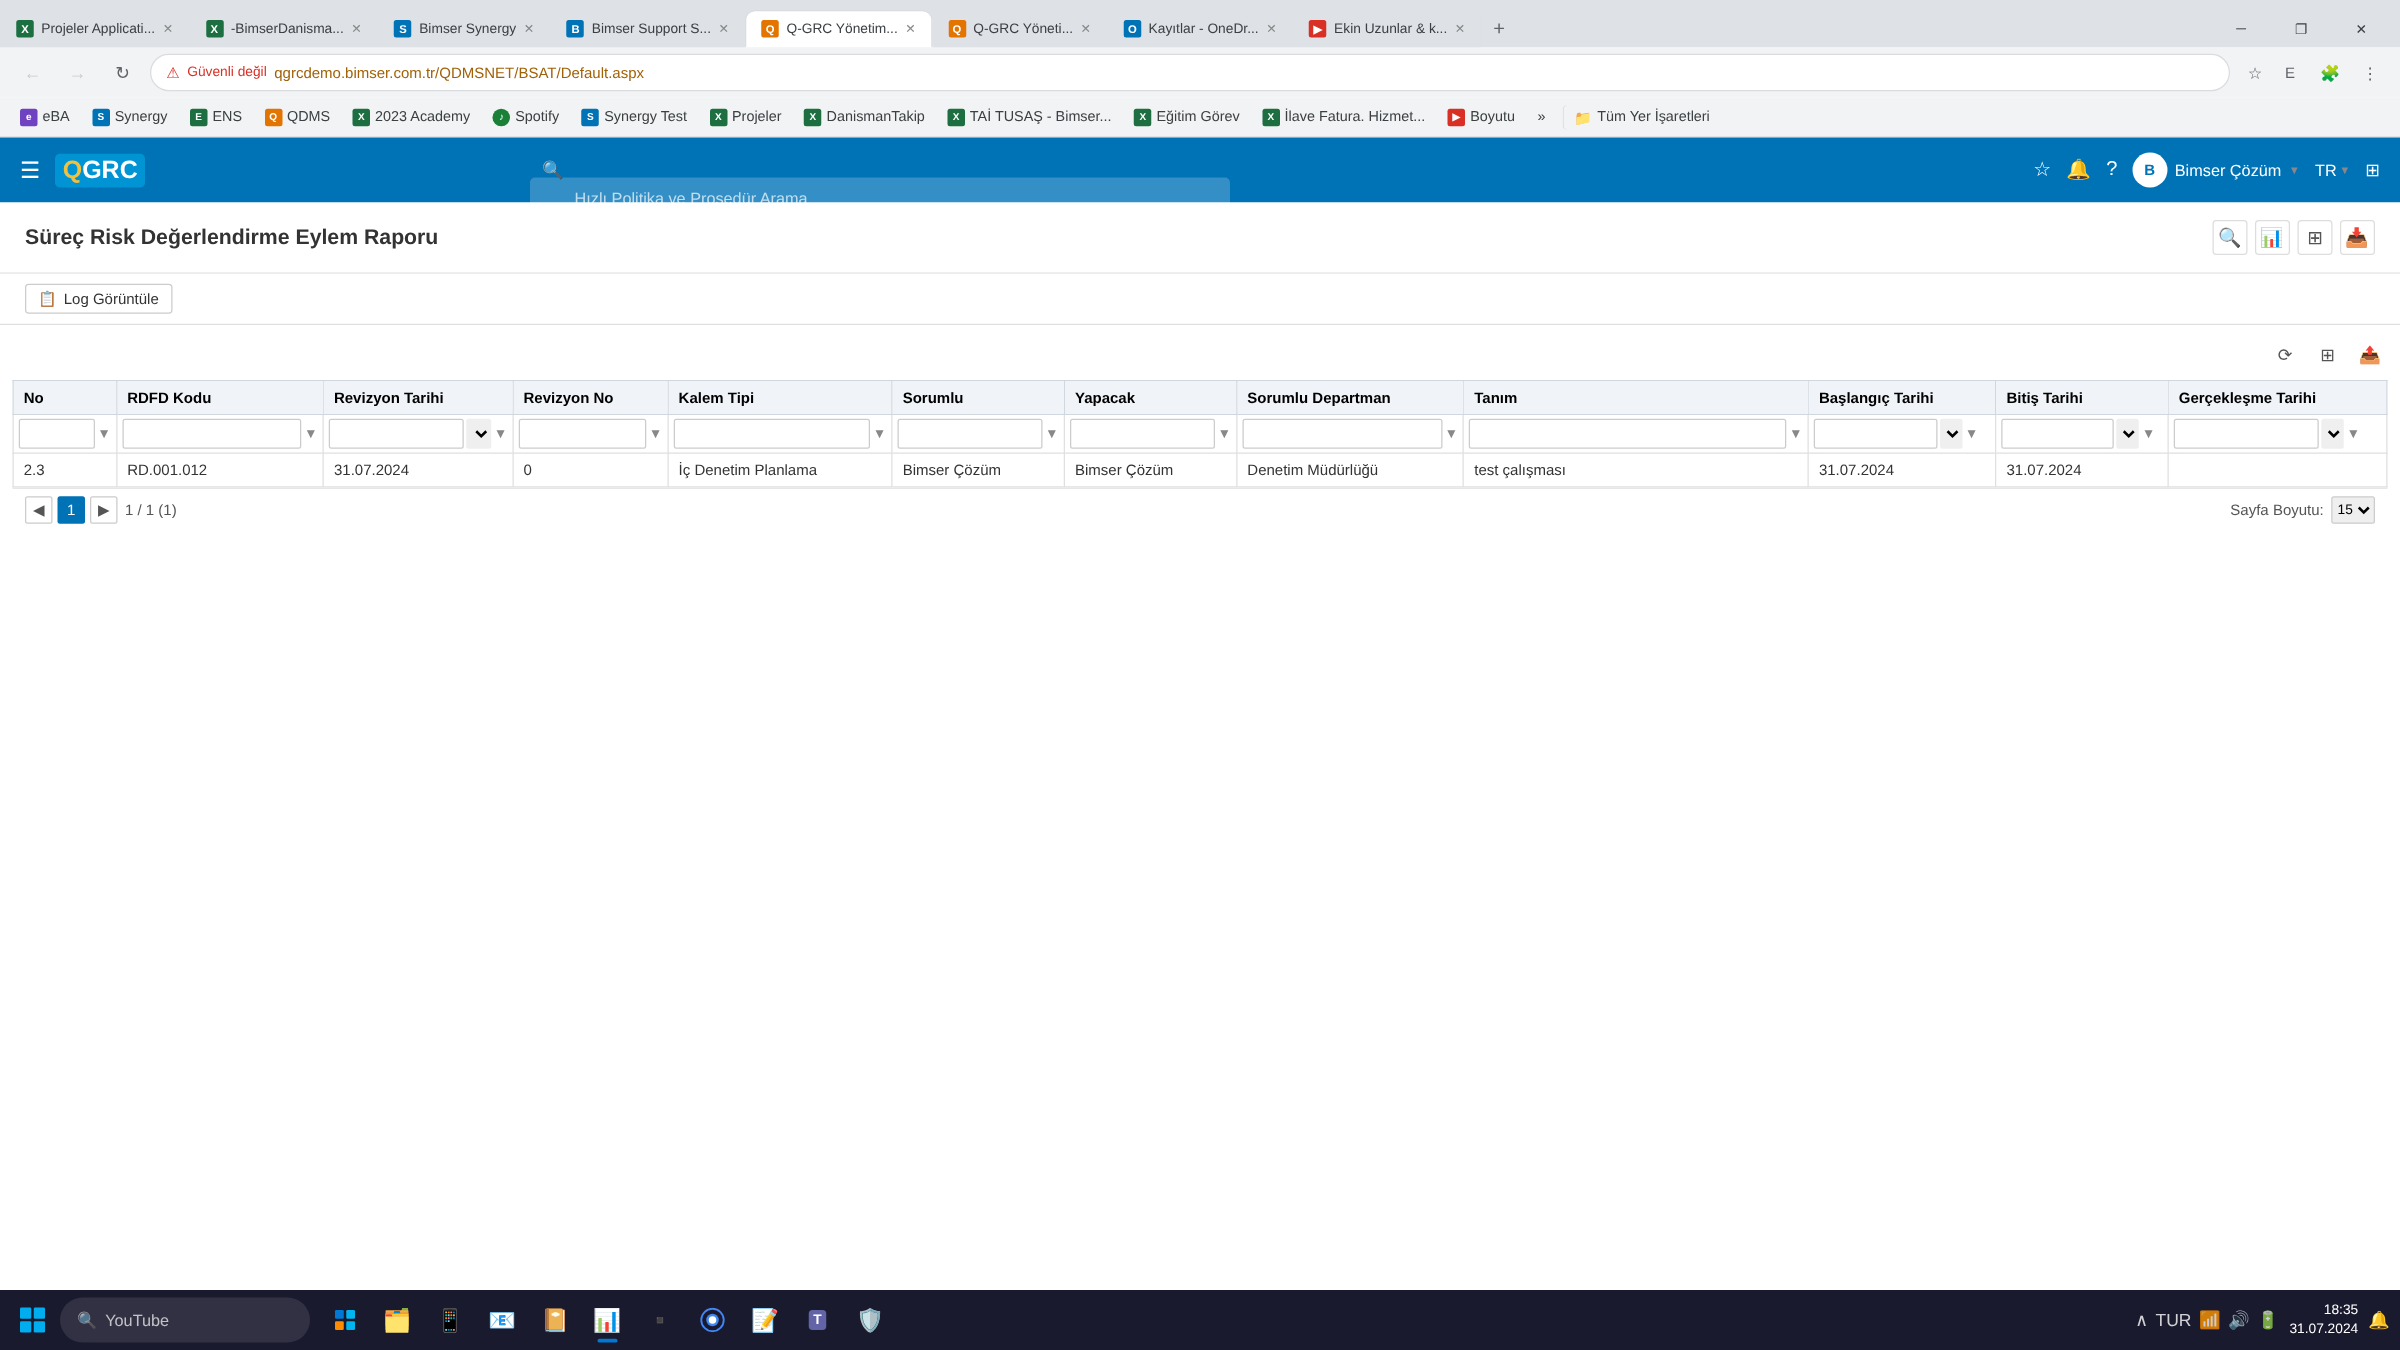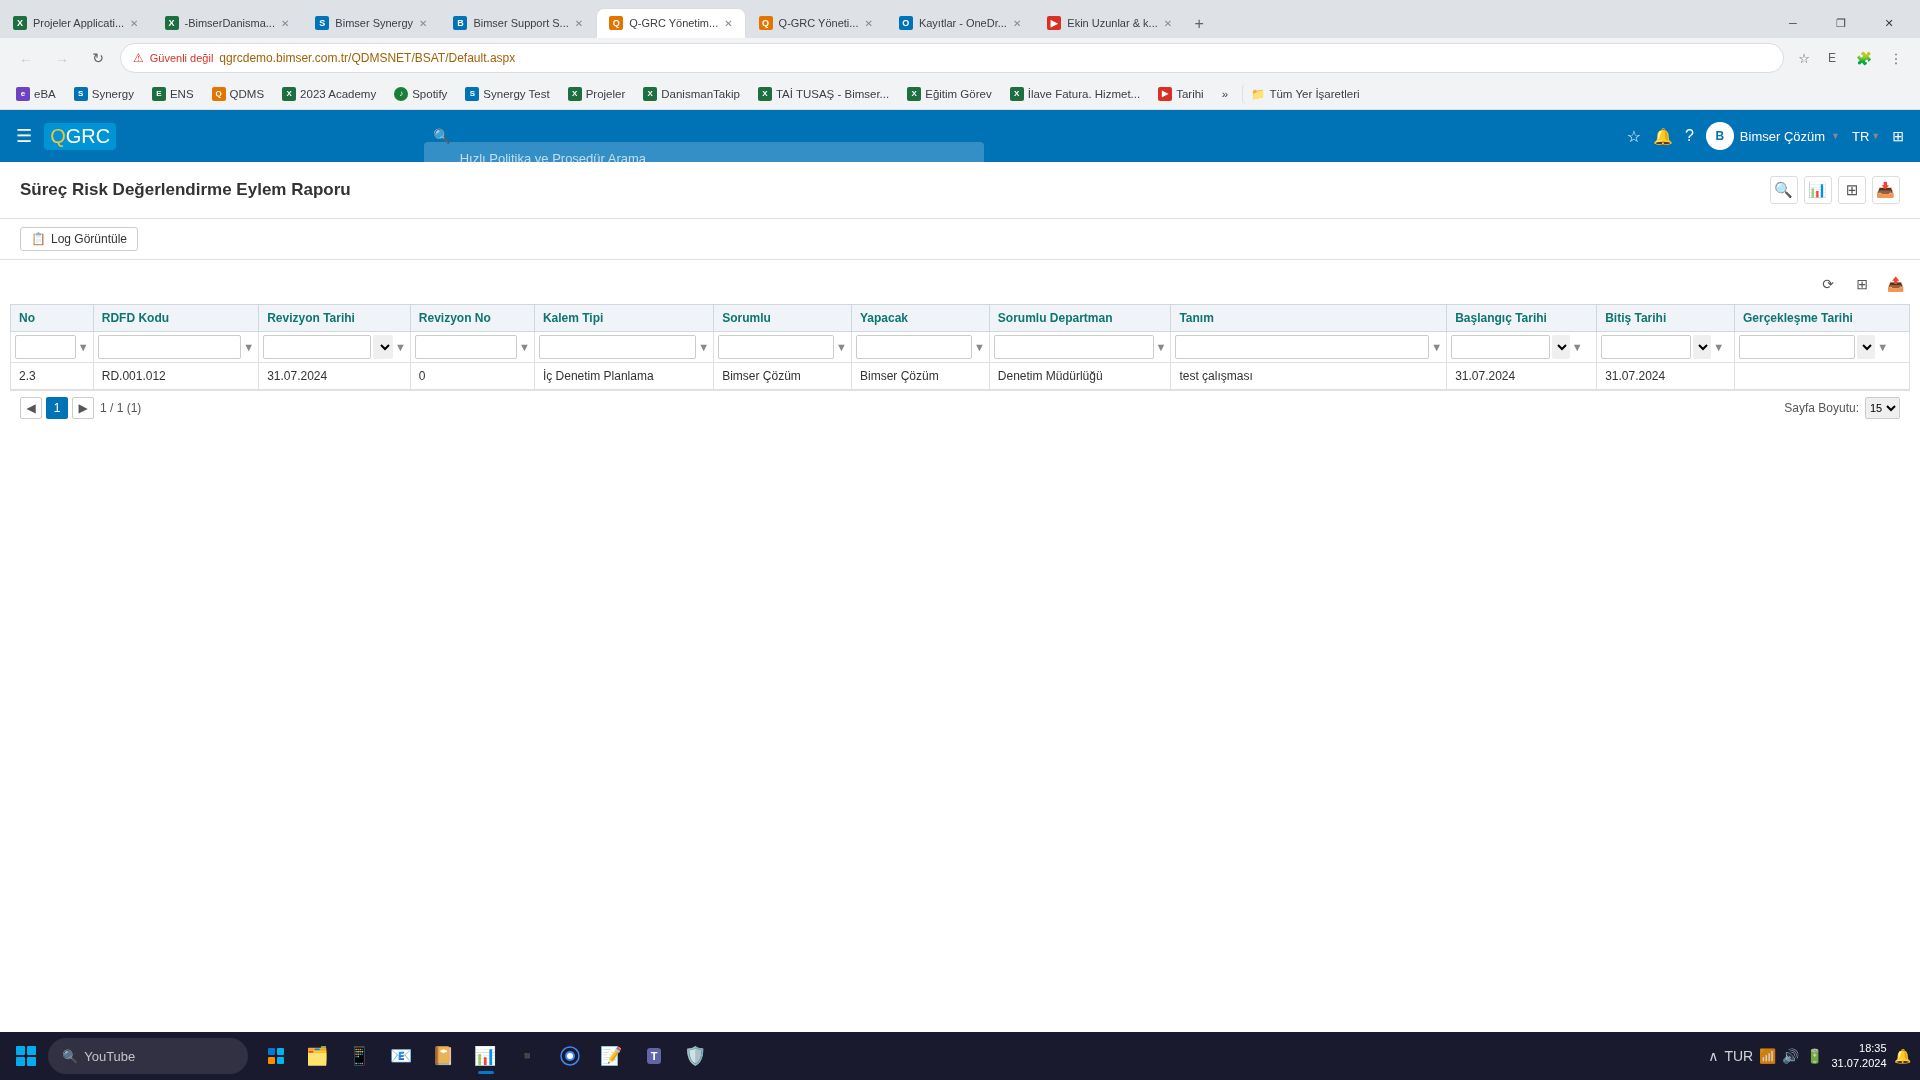--- a/index.html
+++ b/index.html
@@ -50,21 +50,21 @@
     
     .main-layout { display: flex; height: calc(1080px - 52px - 52px - 46px - 32px - 38px - 40px - 32px); }
     .sidebar { width: 120px; background: #fff; border-right: 1px solid #e0e0e0; padding-top: 10px; }
     .sidebar-item { padding: 10px 14px; font-size: 12px; cursor: pointer; color: #333; border-bottom: 1px solid #f0f0f0; }
     .sidebar-item.active { background: #0073b7; color: #fff; border-radius: 3px; margin: 2px 4px; padding: 8px 10px; }
 
     
     .table-area { flex: 1; background: #fff; overflow: auto; padding: 10px; }
     .group-hint { font-size: 11.5px; color: #777; padding: 6px 4px 10px 4px; font-style: italic; }
     .data-table { width: 100%; border-collapse: collapse; font-size: 12px; }
-    .data-table th { background: #f0f4f8; border: 1px solid #d0d7de; padding: 6px 8px; text-align: left; font-weight: 600; color: #0f766e; white-space: nowrap; position: relative; }
+    .data-table th { background: #f0f4f8; border: 1px solid #d0d7de; padding: 6px 8px; text-align: left; font-weight: 600; color: #000000; white-space: nowrap; position: relative; }
     .data-table td { border: 1px solid #e0e0e0; padding: 6px 8px; color: #333; }
     .filter-row td { padding: 3px 4px; }
     .filter-input { width: 100%; height: 24px; border: 1px solid #ccc; border-radius: 2px; padding: 0 4px; font-size: 11px; }
     .filter-select { height: 24px; border: 1px solid #ccc; border-radius: 2px; font-size: 11px; }
     .filter-cell { display: flex; align-items: center; gap: 2px; }
     .filter-funnel { color: #888; font-size: 11px; cursor: pointer; flex-shrink: 0; }
 
     
     .pagination-bar { display: flex; align-items: center; justify-content: space-between; padding: 6px 10px; border-top: 1px solid #e0e0e0; background: #fff; font-size: 12px; color: #555; }
     .page-nav { display: flex; align-items: center; gap: 4px; }
@@ -219,36 +219,36 @@
     <div class="bookmark-item">
       <div class="bm-favicon" style="background:#1d6f42;display:flex;align-items:center;justify-content:center;font-size:8px;color:#fff;font-weight:bold;">X</div>
       <span>Eğitim Görev</span>
     </div>
     <div class="bookmark-item">
       <div class="bm-favicon" style="background:#1d6f42;display:flex;align-items:center;justify-content:center;font-size:8px;color:#fff;font-weight:bold;">X</div>
       <span>İlave Fatura. Hizmet...</span>
     </div>
     <div class="bookmark-item">
       <div class="bm-favicon" style="background:#d93025;display:flex;align-items:center;justify-content:center;font-size:8px;color:#fff;font-weight:bold;">▶</div>
-      <span>Tarihi</span>
+      <span>Boyutu</span>
     </div>
     <div class="bookmark-item">
       <span>»</span>
     </div>
     <div class="bookmark-item" style="margin-left:4px;border-left:1px solid #ddd;padding-left:8px;">
       <span>📁</span>
       <span>Tüm Yer İşaretleri</span>
     </div>
   </div>
 </div>
 
 <div class="app-header">
   <div class="app-menu-icon">☰</div>
   <div class="app-logo">
-    <span style="color:#fff;font-size:20px;font-weight:normal;background:#0094d4;border-radius:4px;padding:2px 6px;text-align:right;">
+    <span style="color:#fff;font-size:20px;font-weight:bold;background:#0094d4;border-radius:4px;padding:2px 6px;text-align:right;">
       <span style="color:#f0c040;">Q</span>GRC
     </span>
   </div>
   <div class="search-bar">
     <div class="search-bar-wrap">
       <span class="search-bar-icon">🔍</span>
       <input type="text" style="width: 560px; height: 32px; border: none; border-radius: 4px; padding: 0px 12px 0px 36px; font-size: 13px; background: rgba(255, 255, 255, 0.2); color: rgb(255, 255, 255); outline: none; margin-top: 44px;" placeholder="Hızlı Politika ve Prosedür Arama">
     </div>
   </div>
   <div class="header-actions">

